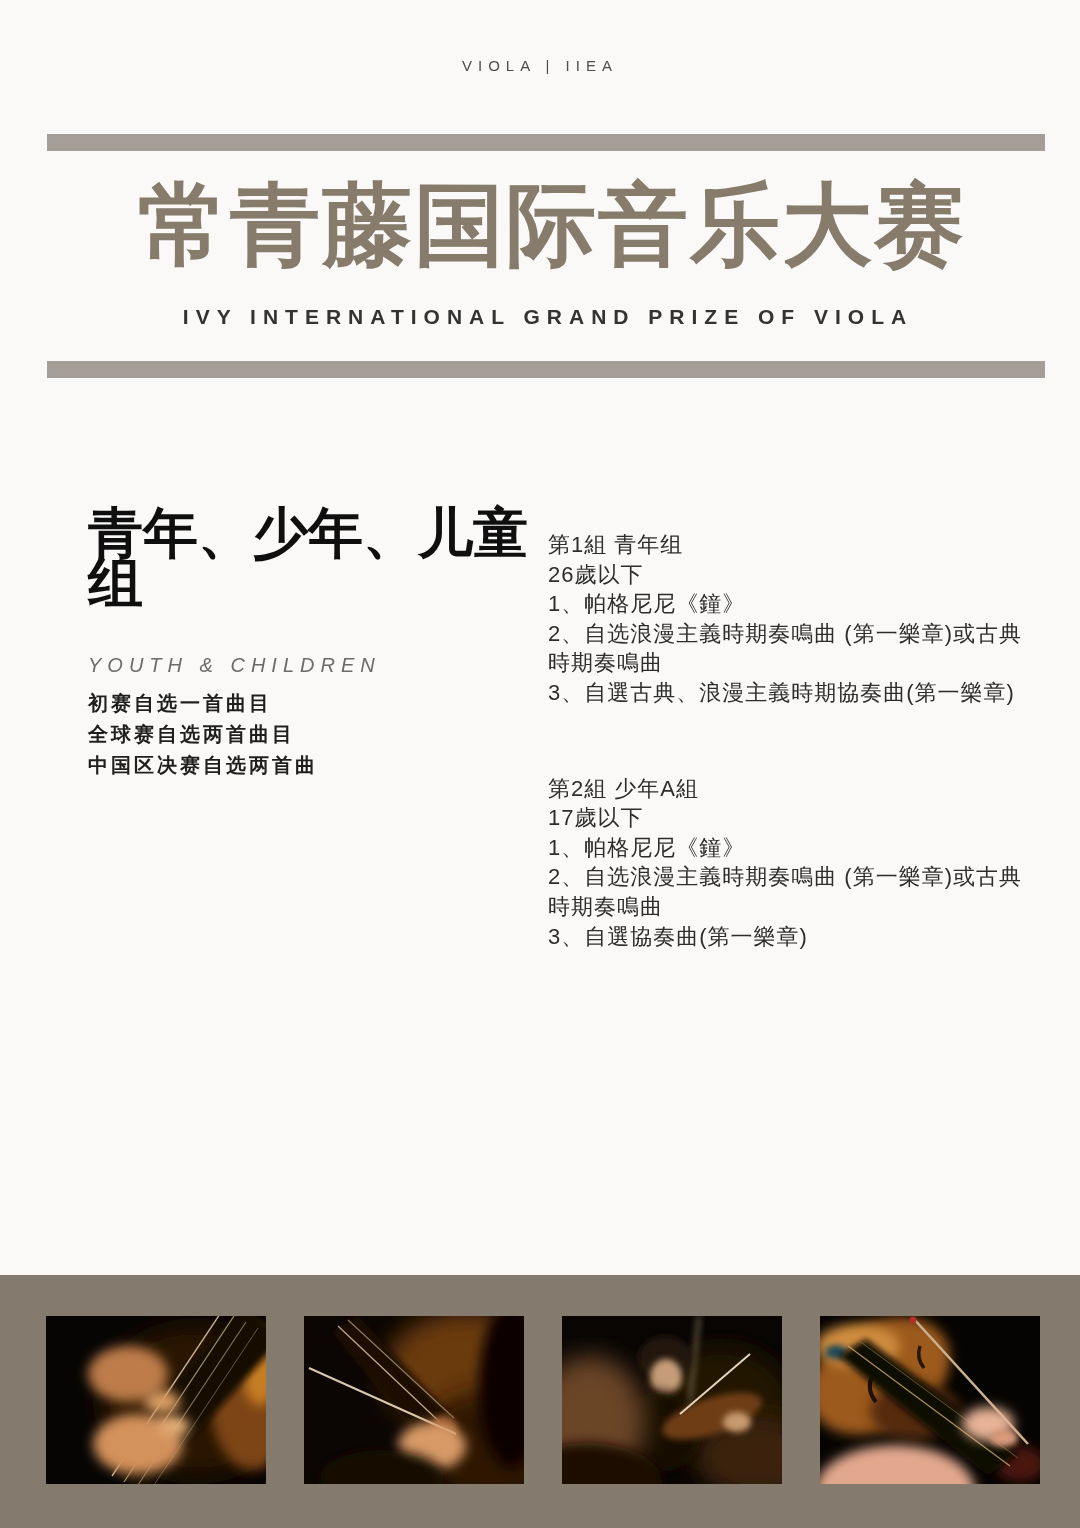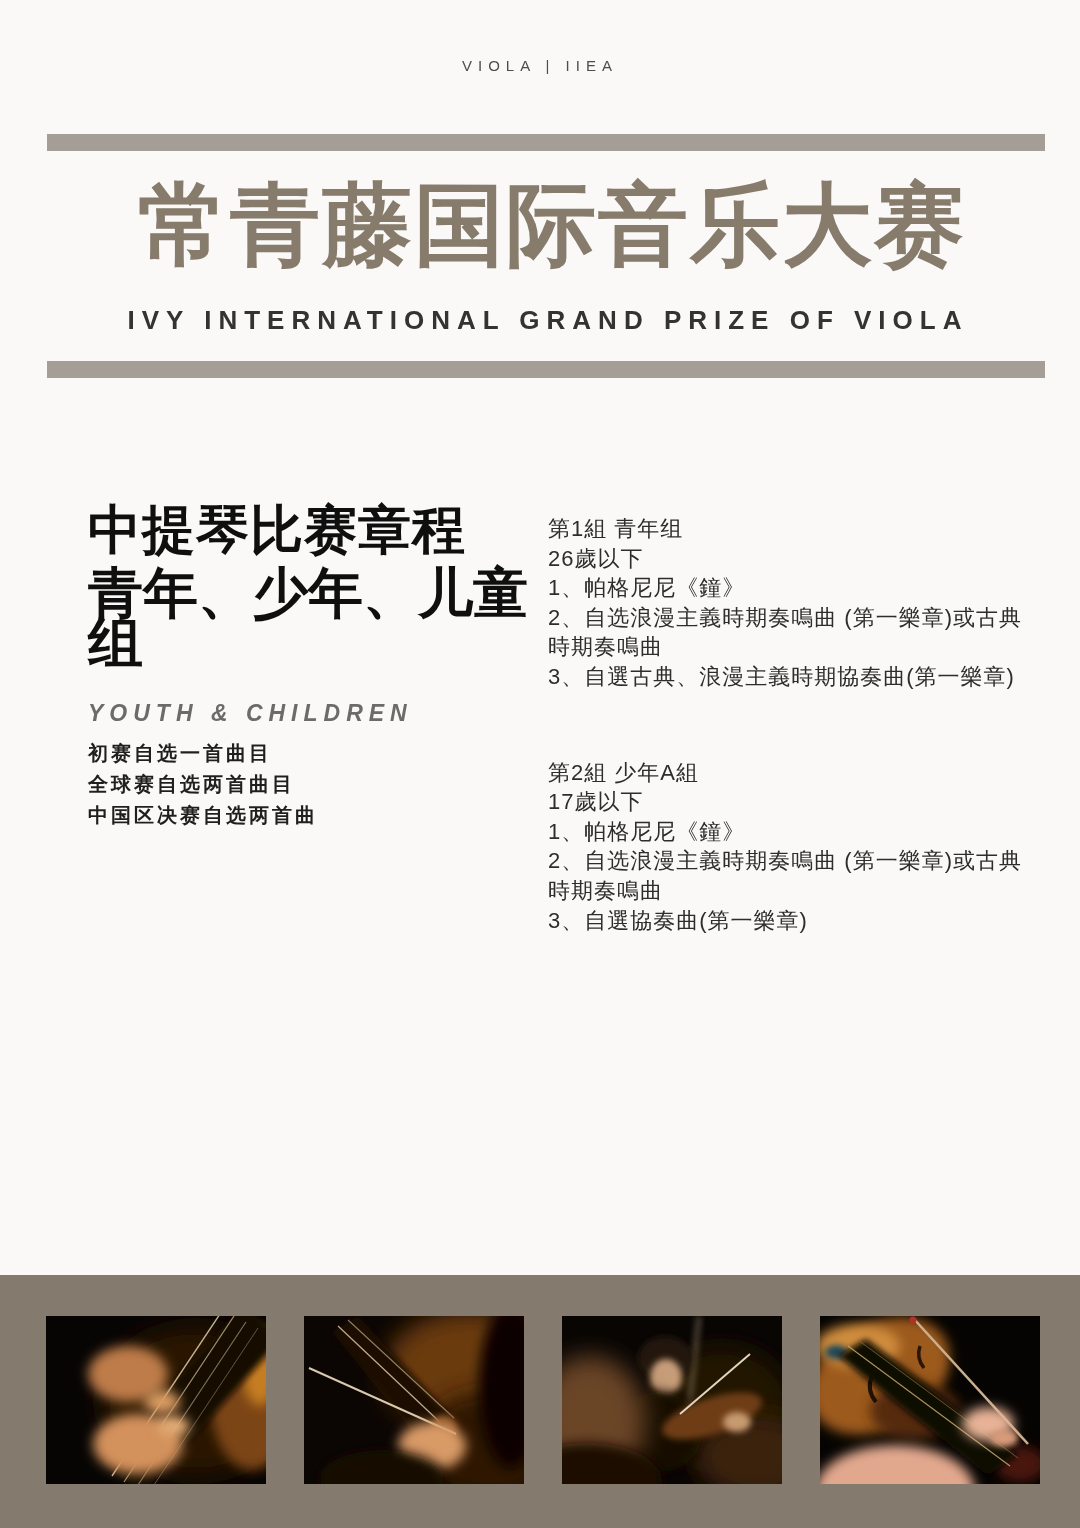--- a/index.html
+++ b/index.html
@@ -15,31 +15,31 @@
     font-size:15px;letter-spacing:6px;color:#4d4d4d;font-weight:500;}
 
   .bar{position:absolute;left:47px;width:998px;height:17px;background:var(--bar);}
   .bar-top{top:134px;}
   .bar-bottom{top:361px;}
 
   .main-title{position:absolute;top:166px;left:12px;width:100%;text-align:center;
     font-size:90px;line-height:118px;font-weight:900;color:var(--title);letter-spacing:2px;}
 
   .subtitle{position:absolute;top:305px;left:0;width:100%;text-align:center;
-    font-size:26px;letter-spacing:7px;color:#333;font-weight:600;padding-left:16px;}
+    font-size:21px;letter-spacing:7px;color:#333;font-weight:600;padding-left:16px;}
 
   .left-col{position:absolute;left:88px;top:500px;width:440px;}
   .heading-1{font-size:53px;font-weight:900;color:#0f0f0f;letter-spacing:1px;line-height:60px;}
   .heading-2{font-size:55px;font-weight:900;color:#0f0f0f;letter-spacing:0px;line-height:50px;margin-top:8px;}
-  .subheading{margin-top:32px;font-size:23px;font-style:italic;letter-spacing:6px;
-    color:var(--muted);font-weight:700;}
+  .subheading{margin-top:46px;font-size:20px;font-style:italic;letter-spacing:6px;
+    color:var(--muted);font-weight:400;}
   .left-lines{margin-top:11px;font-size:20px;letter-spacing:3px;color:#1f1f1f;
     font-weight:700;line-height:31px;}
 
-  .right-col{position:absolute;left:548px;top:514px;width:490px;color:var(--text);}
+  .right-col{position:absolute;left:548px;top:530px;width:490px;color:var(--text);}
   .group{font-size:22px;letter-spacing:1px;line-height:29.6px;font-weight:500;}
   .group-1{margin-bottom:66px;}
   .group-2{}
 
   .footer{position:absolute;left:0;top:1275px;width:1080px;height:253px;background:var(--footer);}
   .photo-row{position:absolute;left:46px;top:41px;display:flex;gap:38px;}
   .photo{width:220px;height:168px;overflow:hidden;background:#070503;}
   .photo svg{display:block;width:100%;height:100%;}
 </style>
 </head>
@@ -51,21 +51,20 @@
 
   <div class="bar bar-top"></div>
 
   <div class="main-title">常青藤国际音乐大赛</div>
 
   <div class="subtitle">IVY INTERNATIONAL GRAND PRIZE OF VIOLA</div>
 
   <div class="bar bar-bottom"></div>
 
   <div class="left-col">
-    <div class="heading-1">中提琴比赛章程</div>
     <div class="heading-2">青年、少年、儿童组</div>
     <div class="subheading">YOUTH &amp; CHILDREN</div>
     <div class="left-lines">
       <div>初赛自选一首曲目</div>
       <div>全球赛自选两首曲目</div>
       <div>中国区决赛自选两首曲</div>
     </div>
   </div>
 
   <div class="right-col">

